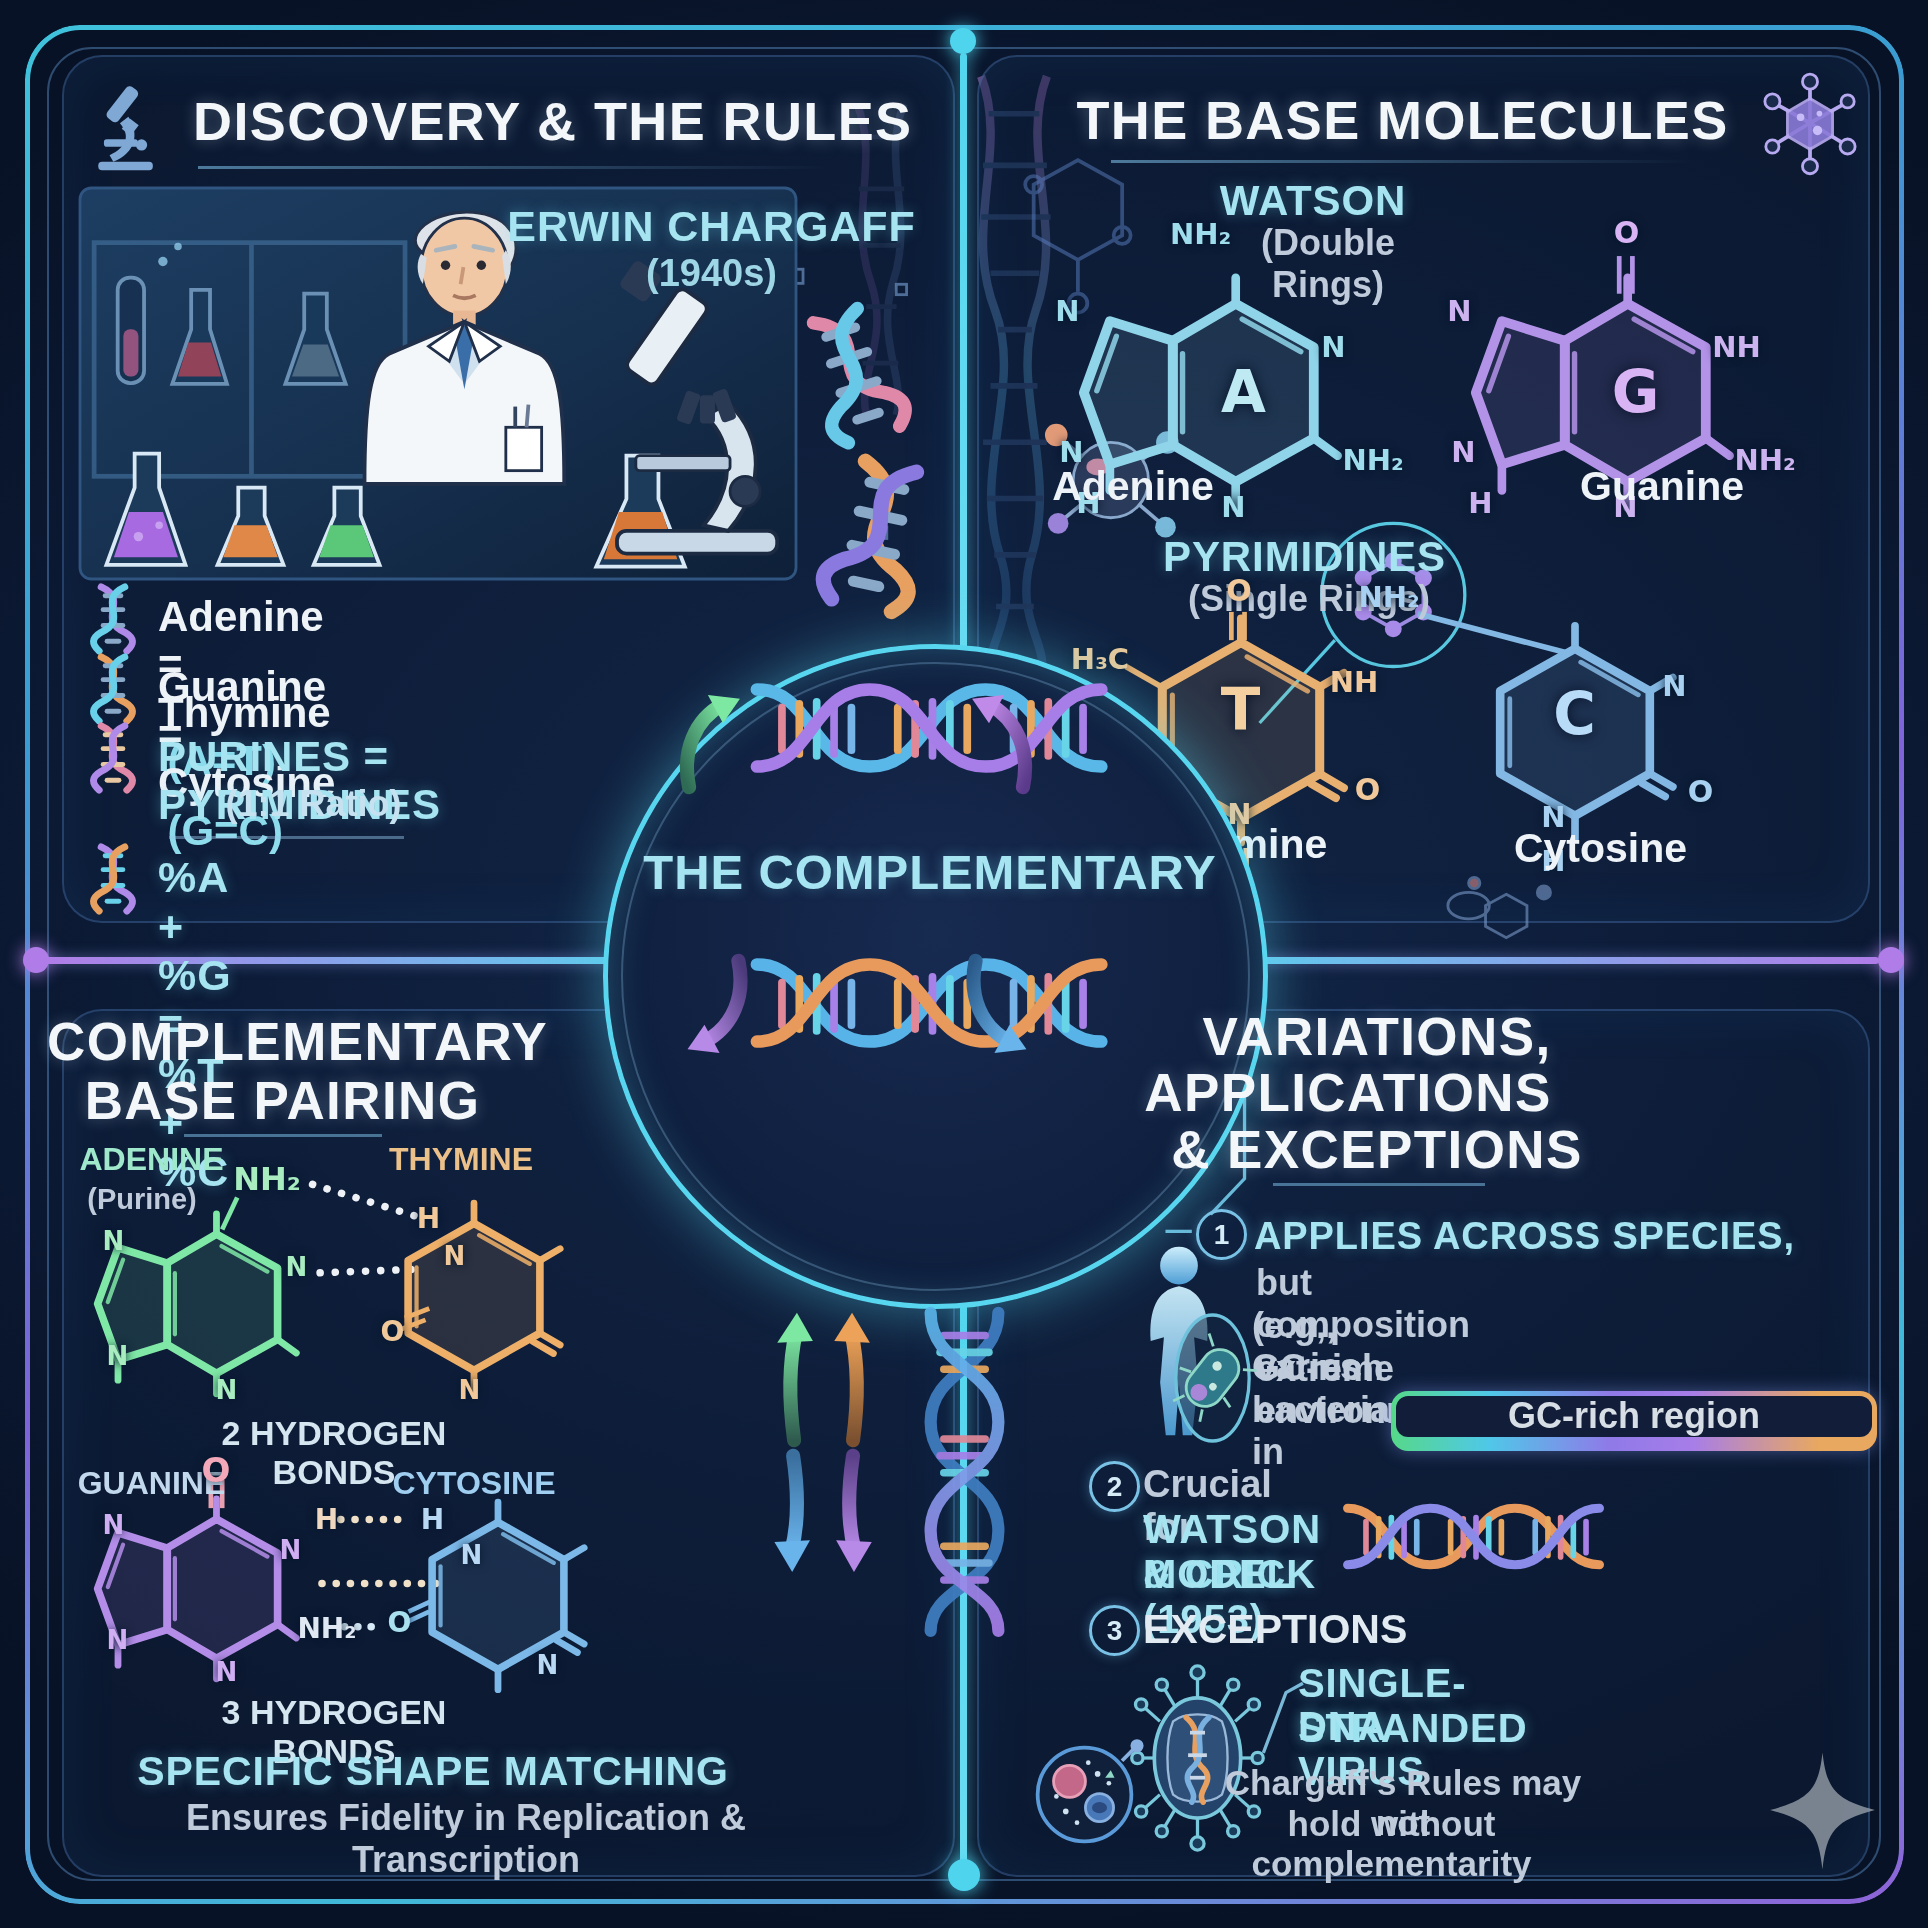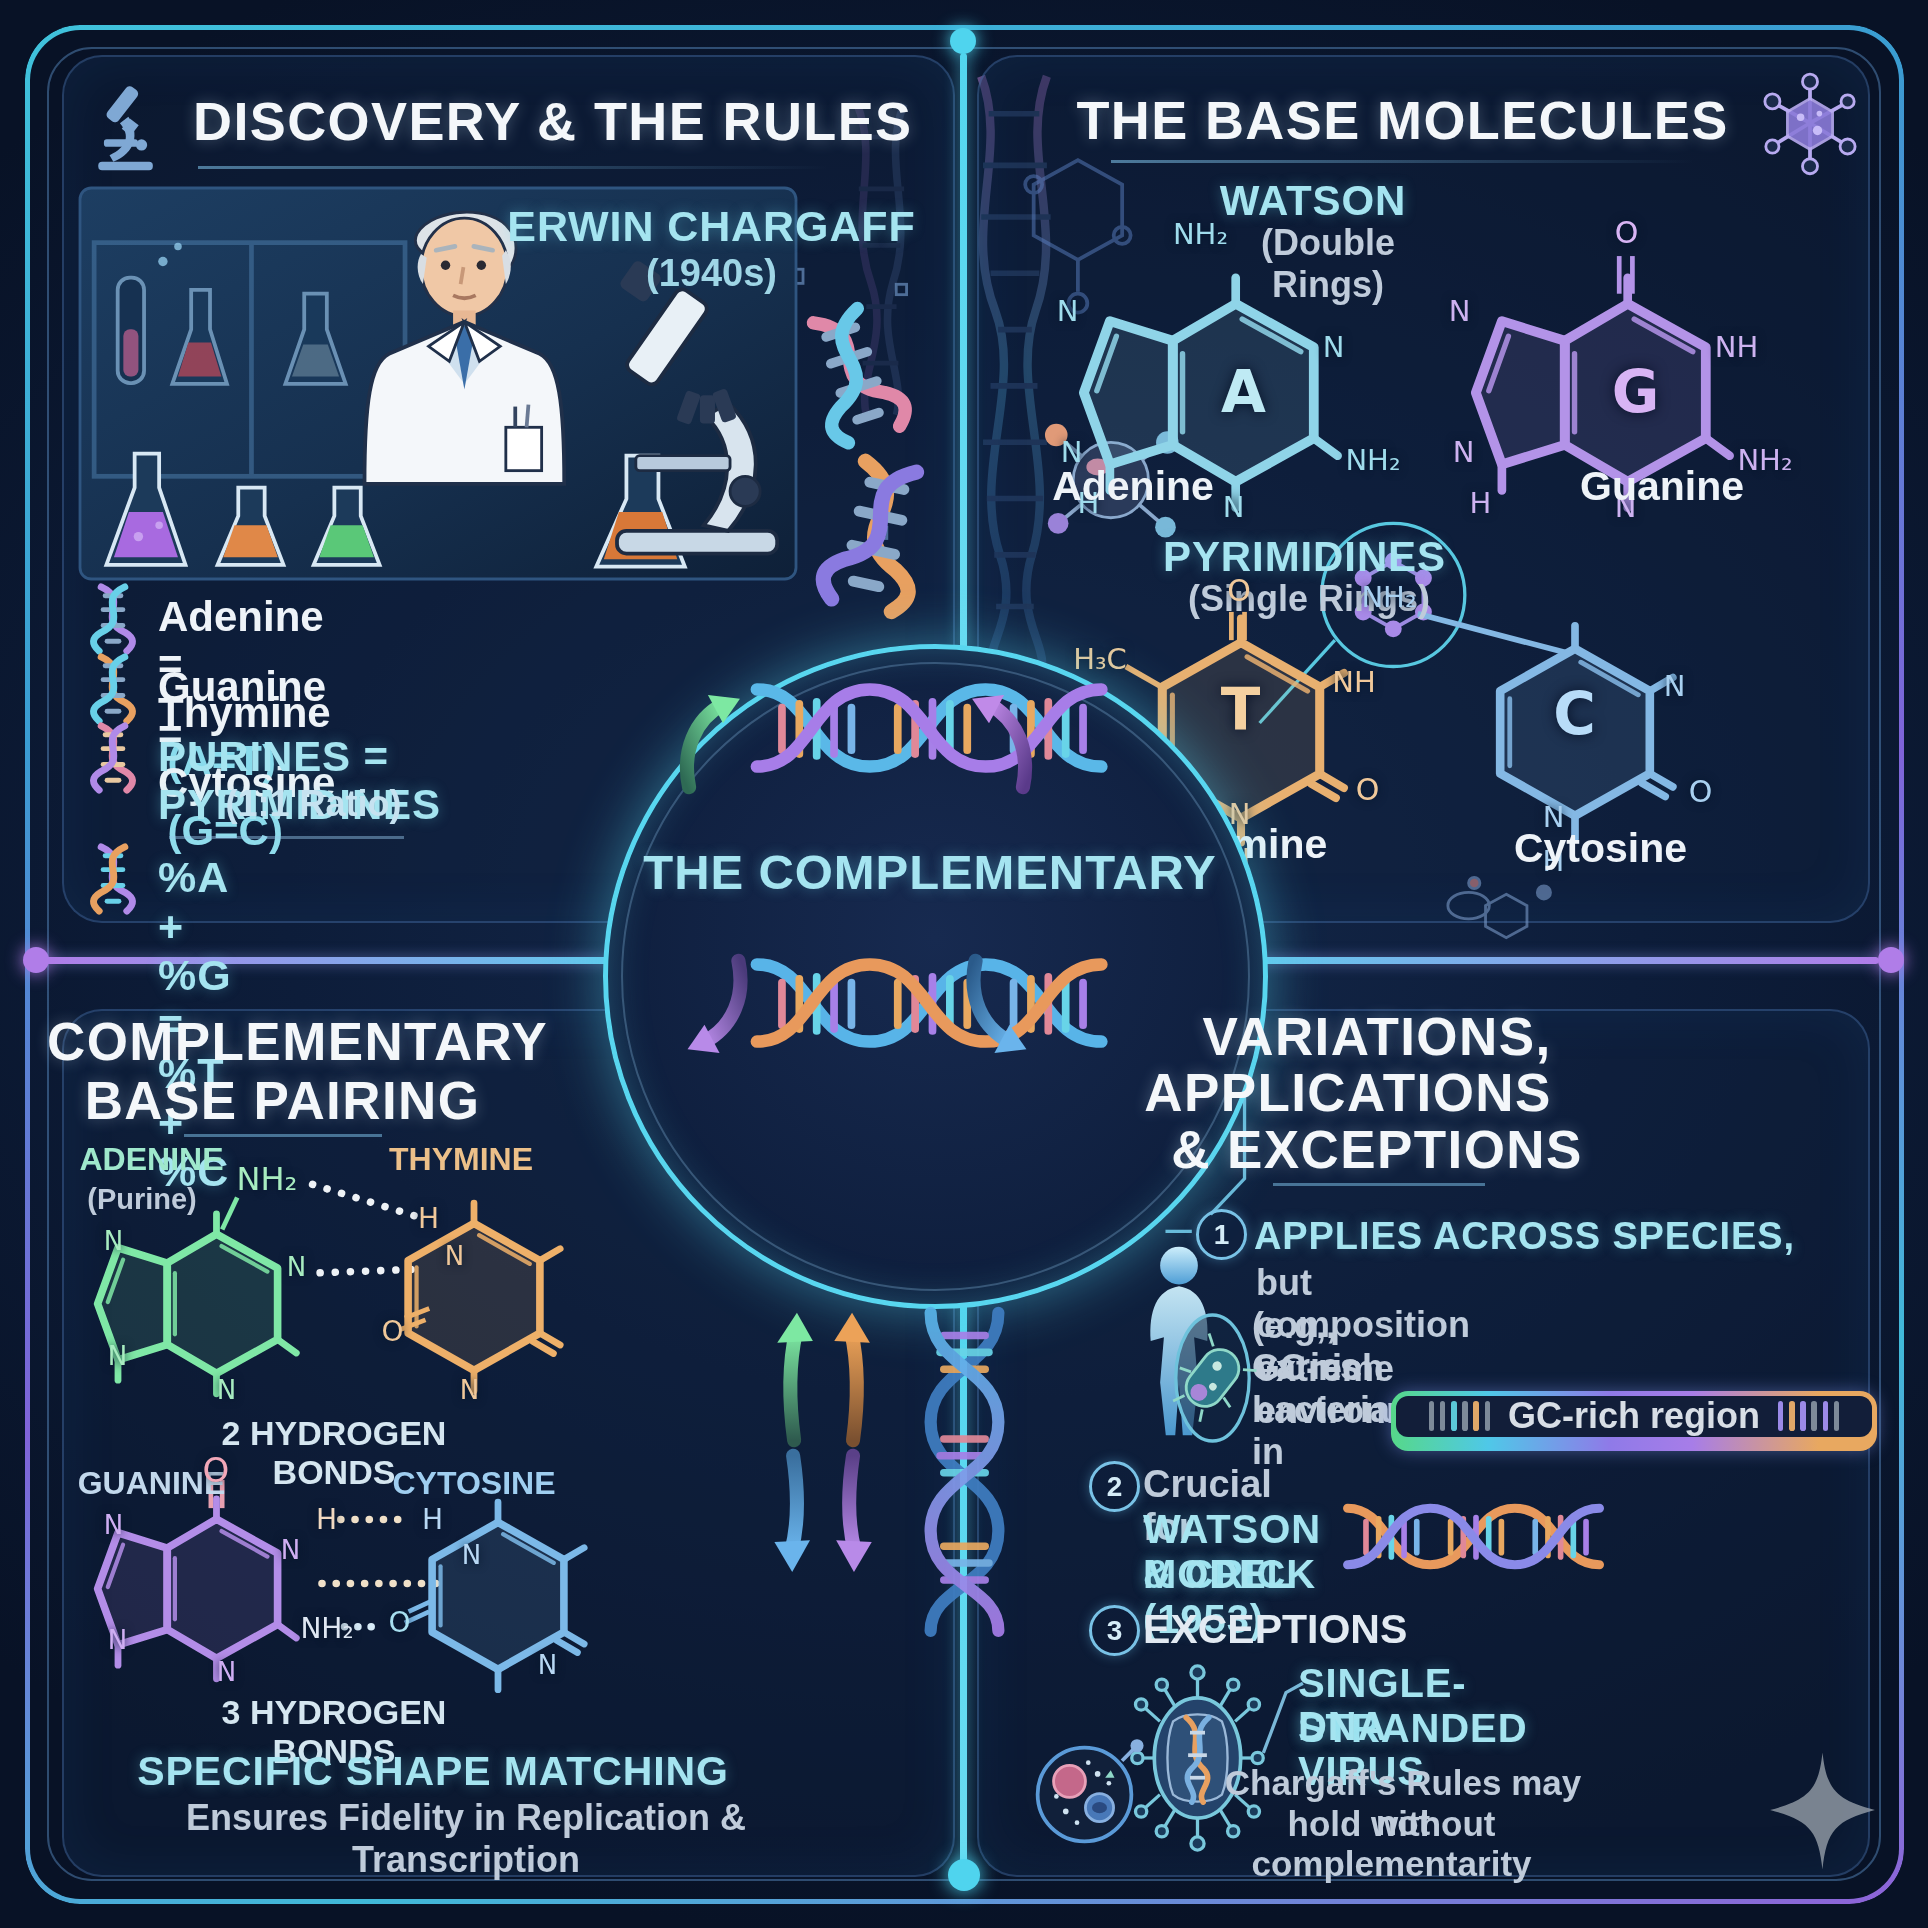--- a/index.html
+++ b/index.html
@@ -13,35 +13,35 @@
     background:linear-gradient(160deg,#45d2ec 0%,#3fa8e0 28%,#8a6ae8 55%,#45c8e8 78%,#9b6ae8 100%);
     -webkit-mask:linear-gradient(#fff 0 0) content-box,linear-gradient(#fff 0 0);
     -webkit-mask-composite:xor;mask:linear-gradient(#fff 0 0) content-box,linear-gradient(#fff 0 0);
     mask-composite:exclude;opacity:.92;box-shadow:0 0 28px rgba(80,200,240,.25);}
   .iframe2{position:absolute;border:2.8px solid rgba(110,170,235,.38);border-radius:45px;}
   .panel{position:absolute;border:2.8px solid rgba(95,150,220,.30);border-radius:40px;
     background:rgba(17,33,62,.42);box-shadow:inset 0 0 56px rgba(40,120,200,.10);}
   .hw{font-weight:800;color:#f4f7fa;letter-spacing:1.4px;text-shadow:0 0 15px rgba(205,235,255,.30);}
   .hc{font-weight:800;color:#a5e4f0;letter-spacing:0.9px;text-shadow:0 0 13px rgba(110,220,240,.35);}
   .tg{color:#bfcbda;font-weight:600;}
-  .atom{position:absolute;font-family:"DejaVu Sans",sans-serif;font-weight:400;text-align:center;
+  .atom{position:absolute;font-family:"DejaVu Sans",sans-serif;font-weight:700;text-align:center;
     text-shadow:0 0 9.4px rgba(0,20,40,.9);}
   .letter{position:absolute;font-family:"DejaVu Sans",sans-serif;font-weight:800;text-align:center;
     text-shadow:0 0 13px rgba(0,10,30,.8);}
   .numcirc{position:absolute;width:45px;height:45px;border:3.8px solid #79c2e6;border-radius:50%;
     color:#d5ecf7;font-size:28px;font-weight:700;display:flex;align-items:center;justify-content:center;
     box-shadow:0 0 11.3px rgba(110,200,240,.35);}
   .vline{position:absolute;width:6.6px;border-radius:3.8px;
     background:linear-gradient(#53d6ef,#6adcf2);box-shadow:0 0 15px rgba(90,220,245,.65);}
   .hline{position:absolute;height:6.6px;border-radius:3.8px;}
   .node{position:absolute;border-radius:50%;}
   .rline{position:absolute;height:2.8px;background:linear-gradient(90deg,rgba(130,200,240,.55),rgba(130,200,240,0));}
   .badge-outer{background:linear-gradient(90deg,#56d889 0%,#4fc8e8 20%,#8f7ae8 45%,#a77de8 62%,#e8a860 88%,#e8a860 100%);
     border-radius:17px;padding:4.7px;box-shadow:0 0 17px rgba(130,150,240,.45);}
-  .badge-inner{background:#121e39;border-radius:12.2px;height:41px;display:flex;align-items:center;justify-content:center;}
+  .badge-inner{background:#121e39;border-radius:12.2px;height:41px;display:flex;align-items:center;justify-content:center;flex-direction:column;}
   .tick{width:5.6px;height:30px;border-radius:2.8px;margin:0 2.8px;display:inline-block;}
 </style>
 </head>
 <body>
 
 <div id="canvas">
 
   <svg width="0" height="0" style="position:absolute">
     <defs>
       <symbol id="dna-s" viewBox="0 0 56 76">

